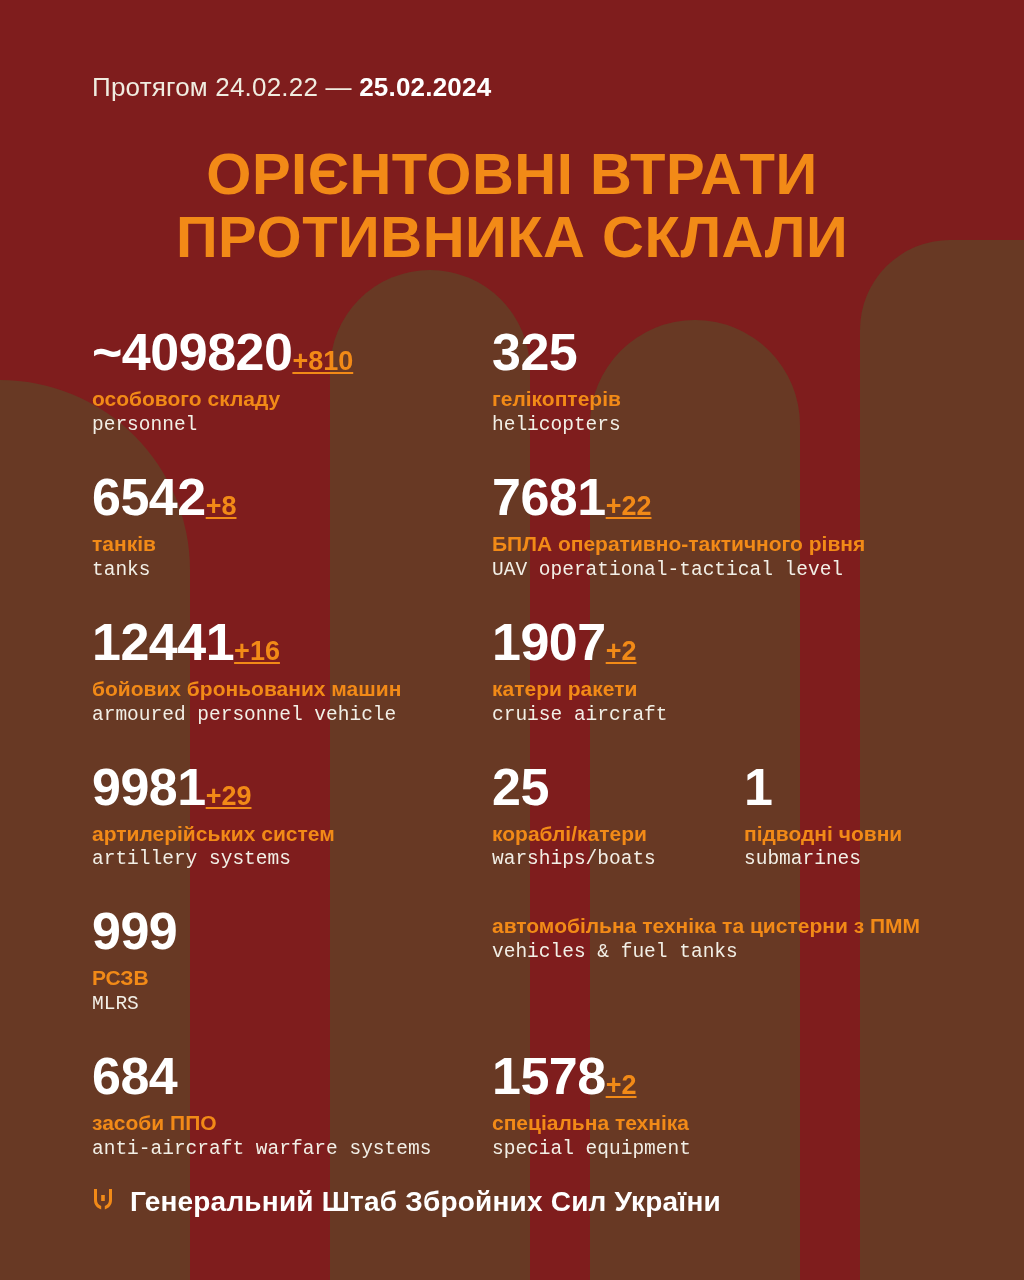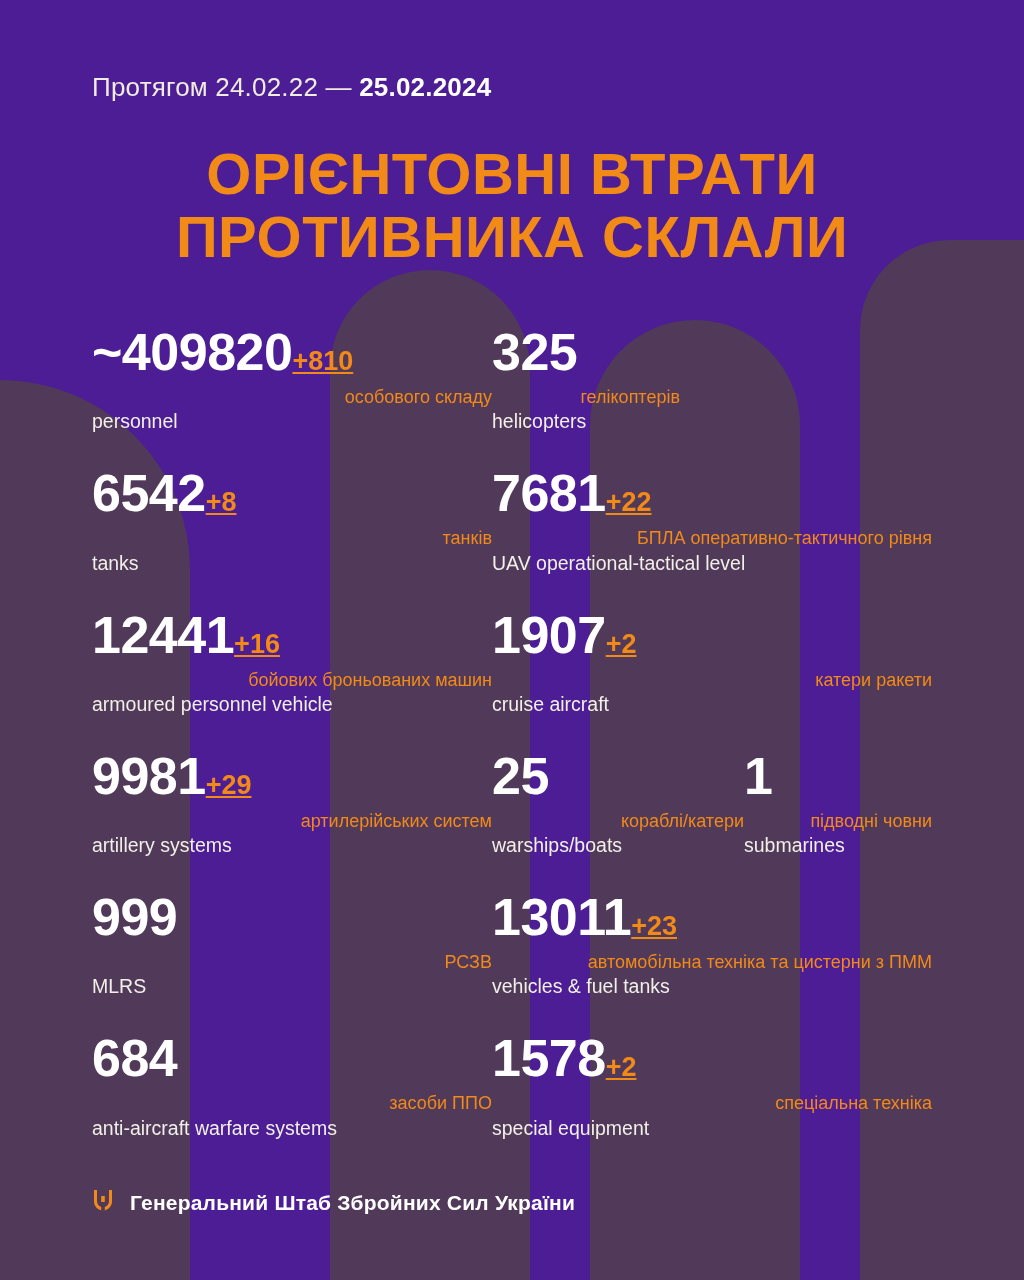--- a/index.html
+++ b/index.html
@@ -11,21 +11,21 @@
     height: 1280px;
     background: #4a4427;
     font-family: "Liberation Sans", sans-serif;
     color: #ffffff;
     overflow: hidden;
   }
   .poster {
     position: relative;
     width: 1024px;
     height: 1280px;
-    background: #4c1d95;
+    background: #7f1d1d;
     overflow: hidden;
   }
   
   .bg-shapes {
     position: absolute;
     inset: 0;
     pointer-events: none;
   }
   .arch {
     position: absolute;
@@ -120,50 +120,50 @@
   }
   .delta {
     font-size: 27px;
     font-weight: 700;
     color: #f28a17;
     line-height: 1;
     text-decoration: underline;
   }
   .label-ua {
     margin-top: 9px;
-    font-size: 18px;
-    font-weight: 400;
+    font-size: 21px;
+    font-weight: 700;
     color: #f28a17;
     line-height: 1.18;
-    text-align: right;
   }
   .label-en {
     margin-top: 2px;
     font-size: 19.5px;
     font-weight: 400;
     color: #f2efe6;
     line-height: 1.18;
+    font-family: Liberation Mono, monospace;
   }
   .block { margin-bottom: 34px; }
   .footer {
     position: absolute;
     left: 92px;
     bottom: 62px;
     display: flex;
     align-items: center;
     gap: 16px;
     z-index: 3;
   }
   .trident {
     width: 22px;
     height: 30px;
     display: block;
   }
   .footer-text {
-    font-size: 21px;
+    font-size: 28px;
     font-weight: 700;
     color: #ffffff;
     letter-spacing: 0.2px;
   }
 </style>
 </head>
 <body>
 
 <div class="poster">
 
@@ -276,24 +276,20 @@
       <div class="row">
         <div class="cell col-left block">
           <div class="value-line">
             <span class="value">999</span>
             <span class="delta"></span>
           </div>
           <div class="label-ua">РСЗВ</div>
           <div class="label-en">MLRS</div>
         </div>
         <div class="cell col-wide block">
-          <div class="value-line">
-            <span class="value">13011</span>
-            <span class="delta">+23</span>
-          </div>
           <div class="label-ua">автомобільна техніка та цистерни з ПММ</div>
           <div class="label-en">vehicles &amp; fuel tanks</div>
         </div>
       </div>
 
       <div class="row">
         <div class="cell col-left block">
           <div class="value-line">
             <span class="value">684</span>
             <span class="delta"></span>

